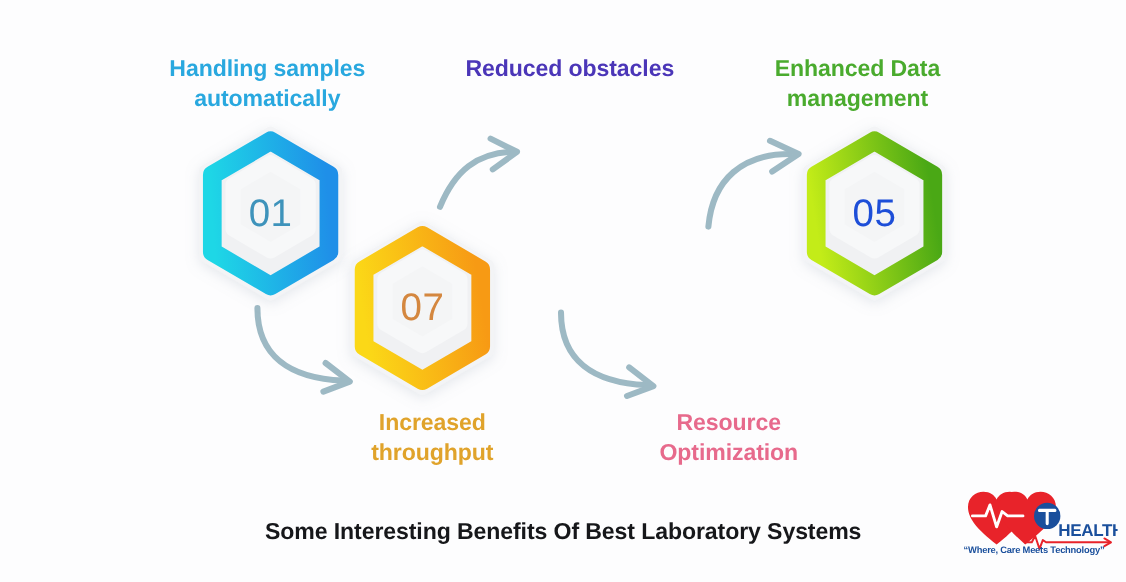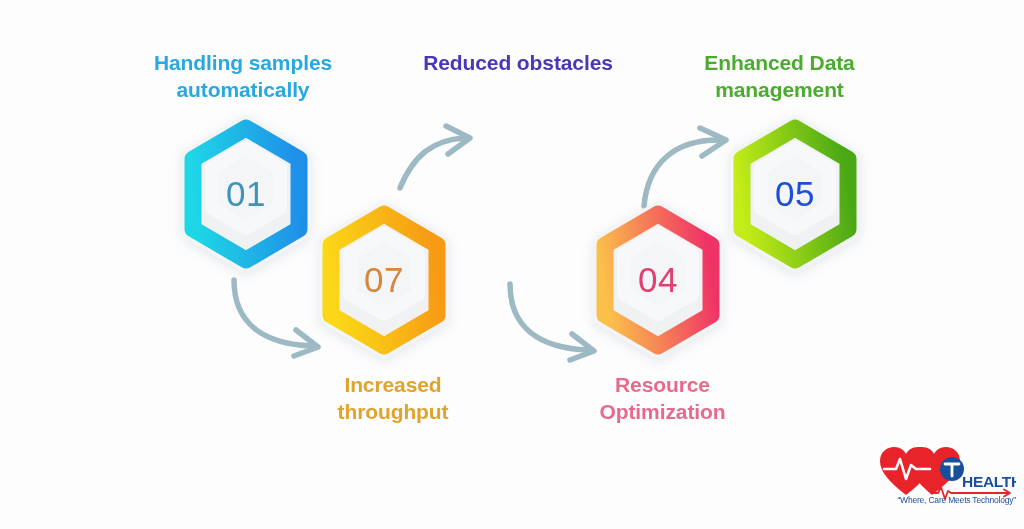--- a/index.html
+++ b/index.html
@@ -93,23 +93,23 @@
     top: 443px;
     width: 140px;
     height: 72px;
   }
   .logo-mark { position: absolute; left: 0; top: 0; width: 140px; height: 58px; }
   .logo-tagline {
     position: absolute;
     left: 0;
     top: 52px;
     width: 140px;
-    text-align: right;
+    text-align: left;
     font-size: 8.5px;
-    font-weight: 400;
+    font-weight: 700;
     color: #1a4f9c;
     letter-spacing: -0.2px;
     white-space: nowrap;
   }
 </style>
 </head>
 <body>
 
 <div id="canvas">
 
@@ -173,56 +173,40 @@
         </filter>
       </defs>
       <path d="M80 6 L140 41 L140 119 L80 154 L20 119 L20 41 Z" fill="#f0f1f3" filter="url(#sh2)" stroke="#f3f4f6" stroke-width="10" stroke-linejoin="round"></path>
       <path d="M80 14 L133 45 L133 115 L80 146 L27 115 L27 45 Z" fill="none" stroke="url(#g2)" stroke-width="17" stroke-linejoin="round"></path>
       <path d="M80 34 L114 54 L114 94 L80 114 L46 94 L46 54 Z" fill="#f4f5f6" stroke="#f7f8f9" stroke-width="14" stroke-linejoin="round"></path>
     </svg>
     <div class="hex-num n02">07</div>
   </div>
 
 
-  <div class="hex-wrap pos-04">
-    <svg viewBox="0 0 160 160">
-      <defs>
-        <linearGradient id="g4" x1="0" y1="0.6" x2="1" y2="0.4">
-          <stop offset="0%" stop-color="#fbc04a"></stop>
-            <stop offset="100%" stop-color="#ef3366"></stop>
-        </linearGradient>
-        <filter id="sh4" x="-30%" y="-30%" width="160%" height="160%">
-          <feDropShadow dx="0" dy="3" stdDeviation="6" flood-color="#9aa7b5" flood-opacity="0.25"></feDropShadow>
-        </filter>
-      </defs>
-      <path d="M80 6 L140 41 L140 119 L80 154 L20 119 L20 41 Z" fill="#f0f1f3" filter="url(#sh4)" stroke="#f3f4f6" stroke-width="10" stroke-linejoin="round"></path>
-      <path d="M80 14 L133 45 L133 115 L80 146 L27 115 L27 45 Z" fill="none" stroke="url(#g4)" stroke-width="17" stroke-linejoin="round"></path>
-      <path d="M80 34 L114 54 L114 94 L80 114 L46 94 L46 54 Z" fill="#f4f5f6" stroke="#f7f8f9" stroke-width="14" stroke-linejoin="round"></path>
-    </svg>
-    <div class="hex-num n04">04</div>
-  </div>
 
   <div class="hex-wrap pos-05">
     <svg viewBox="0 0 160 160">
       <defs>
         <linearGradient id="g5" x1="0" y1="0.6" x2="1" y2="0.4">
           <stop offset="0%" stop-color="#c3ec18"></stop>
             <stop offset="100%" stop-color="#4aa815"></stop>
         </linearGradient>
         <filter id="sh5" x="-30%" y="-30%" width="160%" height="160%">
           <feDropShadow dx="0" dy="3" stdDeviation="6" flood-color="#9aa7b5" flood-opacity="0.25"></feDropShadow>
         </filter>
       </defs>
       <path d="M80 6 L140 41 L140 119 L80 154 L20 119 L20 41 Z" fill="#f0f1f3" filter="url(#sh5)" stroke="#f3f4f6" stroke-width="10" stroke-linejoin="round"></path>
       <path d="M80 14 L133 45 L133 115 L80 146 L27 115 L27 45 Z" fill="none" stroke="url(#g5)" stroke-width="17" stroke-linejoin="round"></path>
       <path d="M80 34 L114 54 L114 94 L80 114 L46 94 L46 54 Z" fill="#f4f5f6" stroke="#f7f8f9" stroke-width="14" stroke-linejoin="round"></path>
     </svg>
     <div class="hex-num n05">05</div>
   </div>
 
+  <div class="footer-title">Some Interesting Benefits Of Best Laboratory Systems</div>
 
   <div class="logo">
     <svg class="logo-mark" viewBox="0 0 140 58">
       <path d="M30 52 C12 38 4 28 4 18 C4 9 11 4 18 4 C24 4 28 7 30 11 C32 7 36 4 42 4 C49 4 56 9 56 18 C56 28 48 38 30 52 Z" fill="#e8232a"></path>
       <path d="M56 52 C40 38 32 28 32 18 C32 9 39 4 46 4 C52 4 56 7 58 11 C60 7 64 4 70 4 C77 4 84 9 84 18 C84 28 74 38 56 52 Z" fill="#e8232a"></path>
       <path d="M8 26 L20 26 L24 16 L30 36 L35 22 L40 26 L54 26" fill="none" stroke="#ffffff" stroke-width="2.6" stroke-linecap="round" stroke-linejoin="round"></path>
       <circle cx="76" cy="26" r="12" fill="#1a4f9c"></circle>
       <path d="M69 21 L83 21 M76 21 L76 33" stroke="#ffffff" stroke-width="2.8" stroke-linecap="round"></path>
       <text x="86" y="44" font-family="Liberation Sans, sans-serif" font-size="15.5" font-weight="700" fill="#1a4f9c" letter-spacing="-0.3">HEALTHRAY</text>
       <path d="M56 50 L62 50 L65 44 L69 56 L72 48 L75 50 L132 50" fill="none" stroke="#e8232a" stroke-width="1.8" stroke-linecap="round" stroke-linejoin="round"></path>

